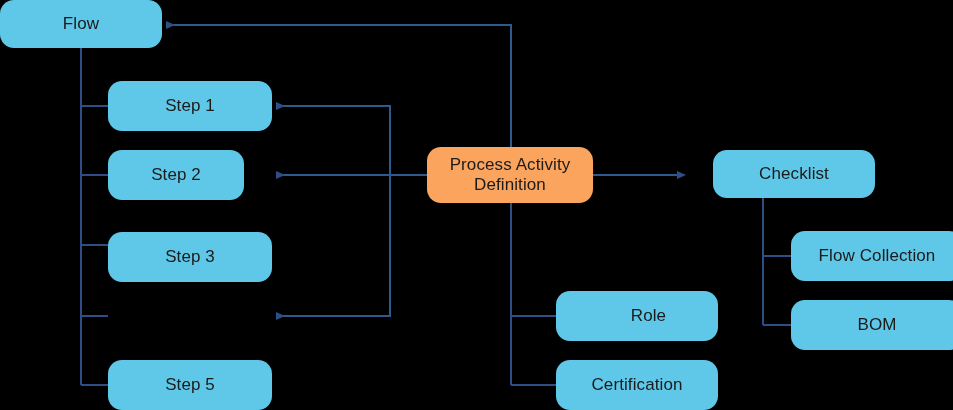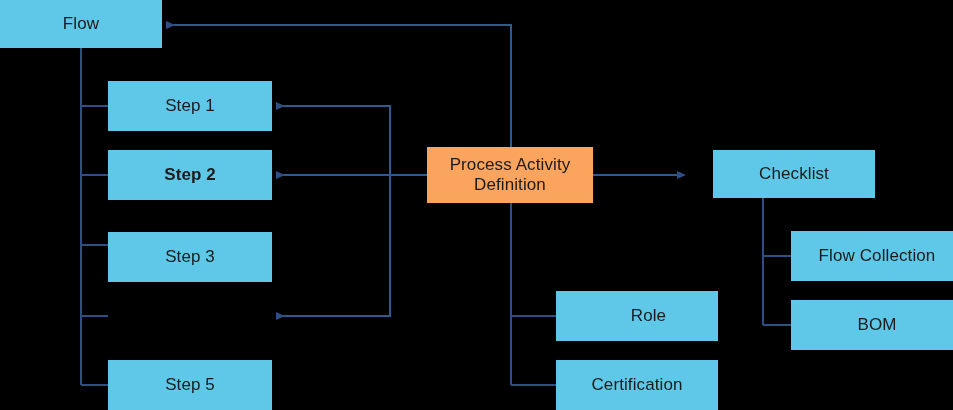--- a/index.html
+++ b/index.html
@@ -20,20 +20,21 @@
     box-sizing: border-box;
     display: flex;
     align-items: center;
     justify-content: center;
     text-align: center;
     color: #1b1b1b;
     font-size: 17px;
     line-height: 1.15;
     letter-spacing: 0.1px;
     white-space: pre-line;
+    border-radius: 14px;
   }
   .node.blue  { background: #5FC8E8; }
   .node.orange{ background: #FBA45E; }
   svg.wires {
     position: absolute;
     left: 0; top: 0;
     width: 953px;
     height: 410px;
     pointer-events: none;
   }
@@ -105,21 +106,21 @@
   </svg>
 
   <div class="node blue" style="left:0px;top:0px;width:162px;height:48px;">
     <span>Flow</span>
   </div>
 
   <div class="node blue" style="left:108px;top:81px;width:164px;height:50px;">
     <span>Step 1</span>
   </div>
 
-  <div class="node blue" style="left:108px;top:150px;width:164px;height:50px;font-weight:bold;">
+  <div class="node blue" style="left:108px;top:150px;width:136px;height:50px;">
     <span>Step 2</span>
   </div>
 
   <div class="node blue" style="left:108px;top:220px;width:164px;height:50px;margin-top:12px;">
     <span>Step 3</span>
   </div>
 
 
   <div class="node blue" style="left:108px;top:360px;width:164px;height:50px;">
     <span>Step 5</span>

